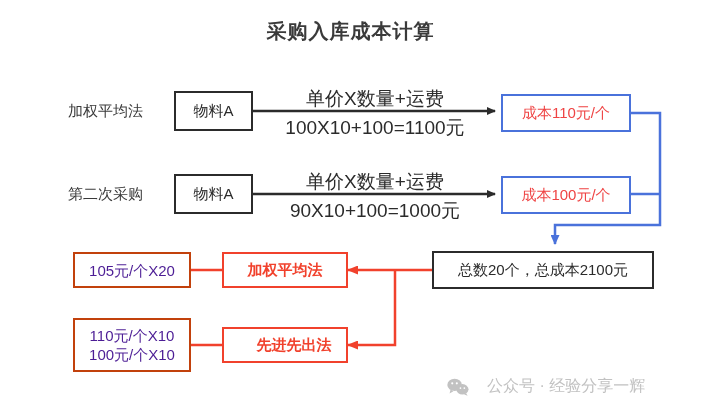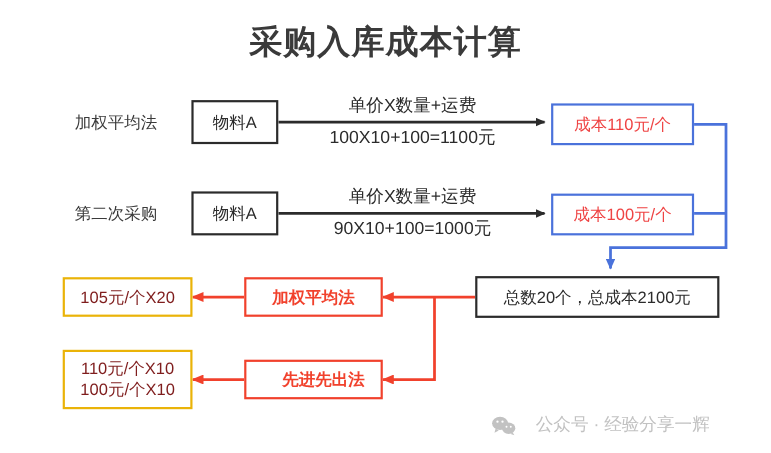--- a/index.html
+++ b/index.html
@@ -22,21 +22,21 @@
     width: 701px;
     height: 412px;
     pointer-events: none;
   }
   .title {
     position: absolute;
     left: 0;
     top: 18px;
     width: 701px;
     text-align: center;
-    font-size: 30px;
+    font-size: 20px;
     font-weight: bold;
     color: #3a3a3a;
     letter-spacing: 1px;
     white-space: nowrap;
   }
   .side-label {
     position: absolute;
     font-size: 15px;
     color: #3a3a3a;
     white-space: nowrap;
@@ -55,34 +55,35 @@
     border: 2px solid #2b2b2b;
     color: #2b2b2b;
     font-size: 15px;
   }
   .box-blue {
     border: 2px solid #4a72db;
     color: #ef4444;
     font-size: 15px;
   }
   .box-red-dark-text {
-    border: 2px solid #eab308;
-    color: #7f1d1d;
+    border: 2px solid #c2410c;
+    color: #4c1d95;
     font-size: 15px;
     line-height: 19px;
+    margin-left: 16px;
   }
   .box-red-red-text {
     border: 2px solid #f1412c;
     color: #f1412c;
     font-size: 15px;
     font-weight: bold;
   }
   .edge-label {
     position: absolute;
-    font-size: 16px;
+    font-size: 19px;
     color: #2b2b2b;
     text-align: center;
     white-space: nowrap;
   }
   .watermark {
     position: absolute;
     left: 447px;
     top: 376px;
     display: flex;
     align-items: center;

